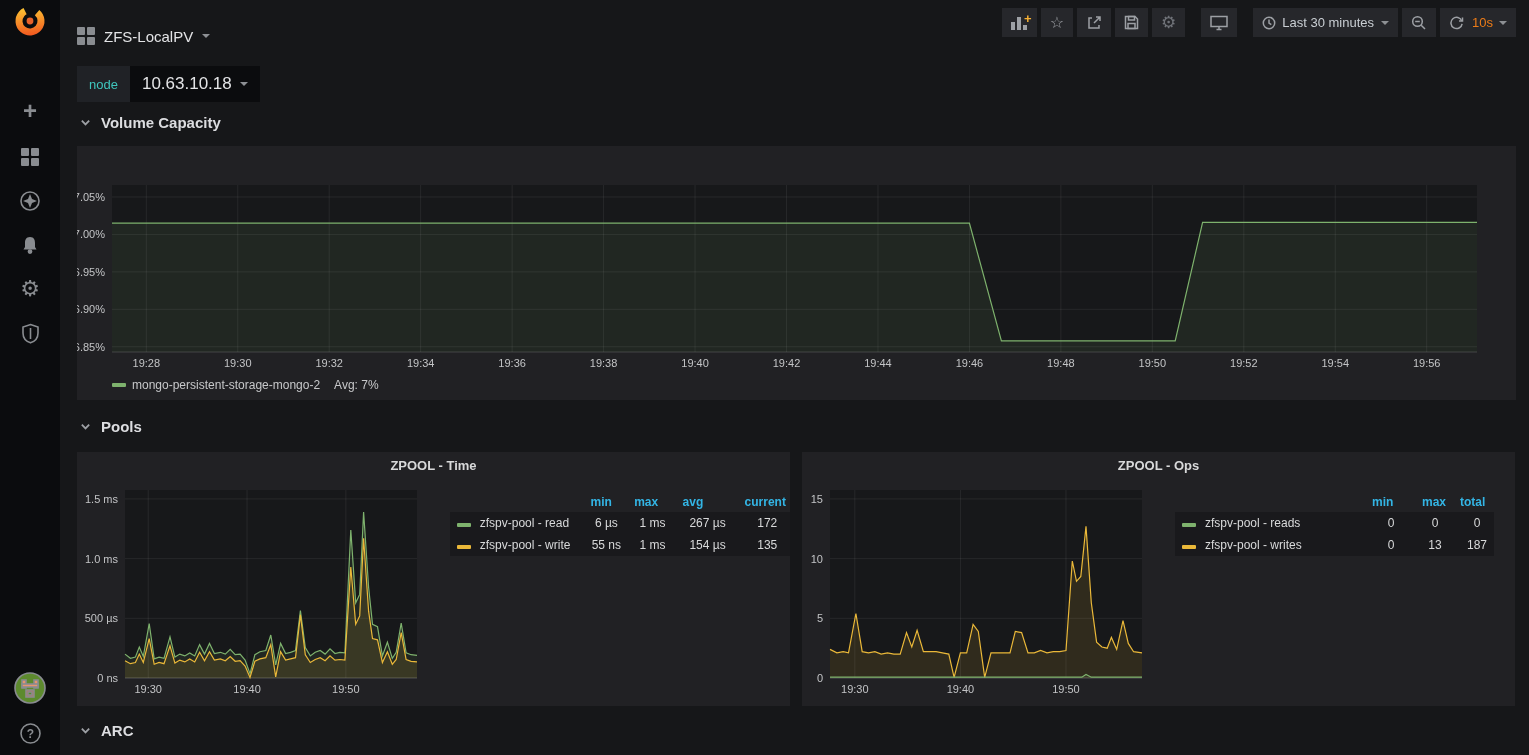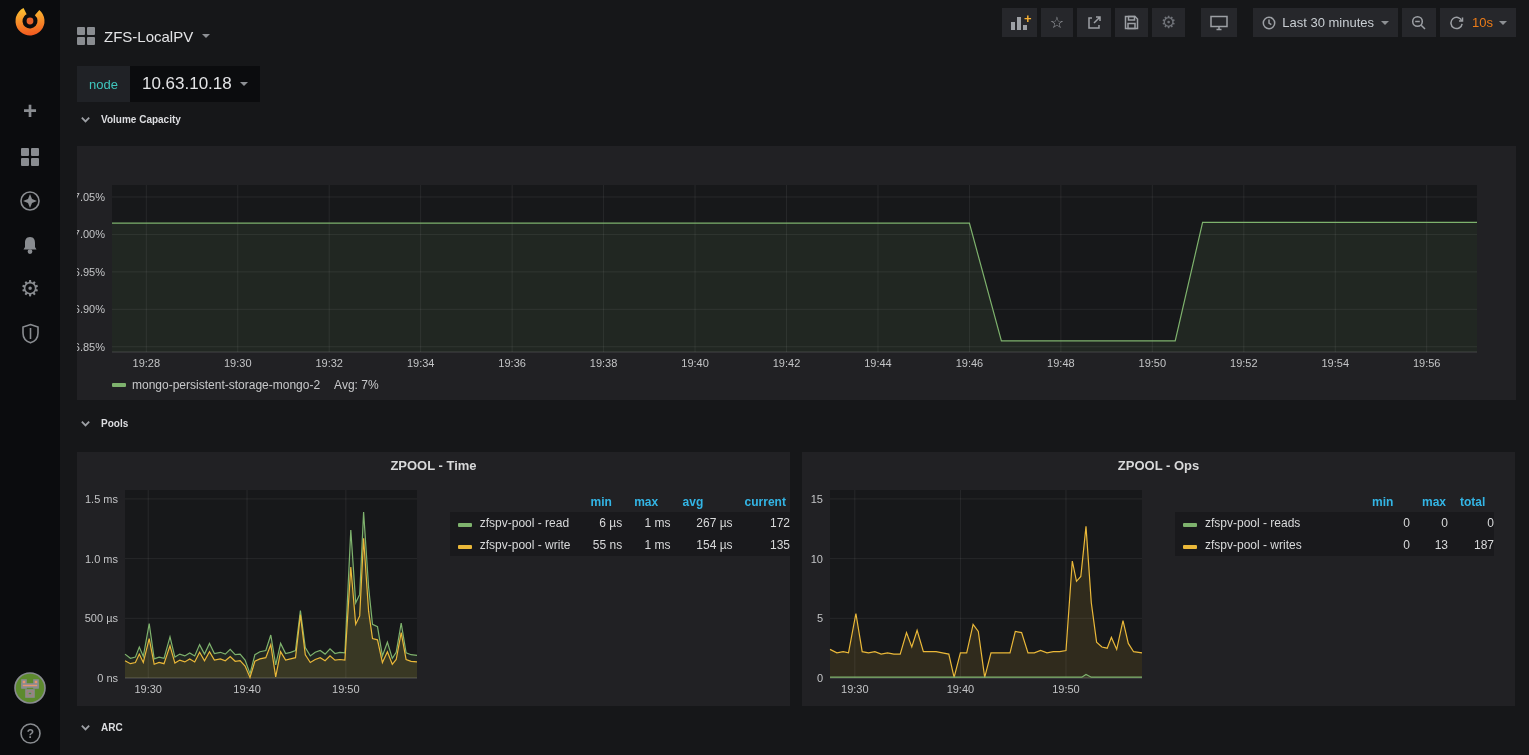--- a/index.html
+++ b/index.html
@@ -29,34 +29,34 @@
   .addpanel-bars i { position:absolute; bottom:0; width:4px; background:#9da0a5; }
   .addpanel-plus { position:absolute; right:-4px; top:-5px; color:#f8b133; font-size:13px; font-weight:bold; }
 
   
   .var-box { position:absolute; left:77px; top:66px; height:36px; display:flex; cursor:pointer; }
   .var-label { background:#202226; color:#3fc6bd; font-size:13px; display:flex; align-items:center; padding:0 12px; }
   .var-value { background:#0b0c0e; color:#e3e4e6; font-size:17px; display:flex; align-items:center; padding:0 12px; gap:8px; }
 
   
   .section-head { position:absolute; display:flex; align-items:center; gap:10px; cursor:pointer; }
-  .section-title { font-size:10px; font-weight:bold; color:#dcdde0; }
+  .section-title { font-size:15px; font-weight:bold; color:#dcdde0; }
   .chev { width:11px; height:11px; stroke:#9da0a5; fill:none; stroke-width:2; }
 
   
   .panel { position:absolute; background:#212124; overflow:hidden; }
   .panel-title { position:absolute; top:0; left:0; right:0; height:26px; text-align:center; line-height:28px; font-size:13px; font-weight:bold; color:#d8d9da; cursor:pointer; }
   .chart-host { position:absolute; }
 
   
   .legend-inline { position:absolute; left:35px; top:232px; display:flex; align-items:center; gap:6px; font-size:12px; color:#c7c8ca; }
   .swatch { width:14px; height:4px; border-radius:1px; display:inline-block; }
   .legend-table { position:absolute; top:40px; font-size:12px; color:#d8d9da; border-collapse:collapse; white-space:nowrap; }
   .legend-table th { color:#33b5e5; font-weight:bold; text-align:left; padding:3px 0 3px 12px; }
-  .legend-table td { text-align:right; padding:4px 0 4px 12px; }
+  .legend-table td { text-align:center; padding:4px 0 4px 12px; }
   .legend-table td.name { text-align:left; padding-left:8px; cursor:pointer; }
   .legend-table tr.data-row { background:rgba(0,0,0,0.22); }
   .lt-swatch-cell { width:22px; padding-left:6px !important; }
 </style>
 </head>
 <body>
 
 <div class="sidebar">
   <svg class="logo" viewBox="0 0 34 34">
     <defs>

